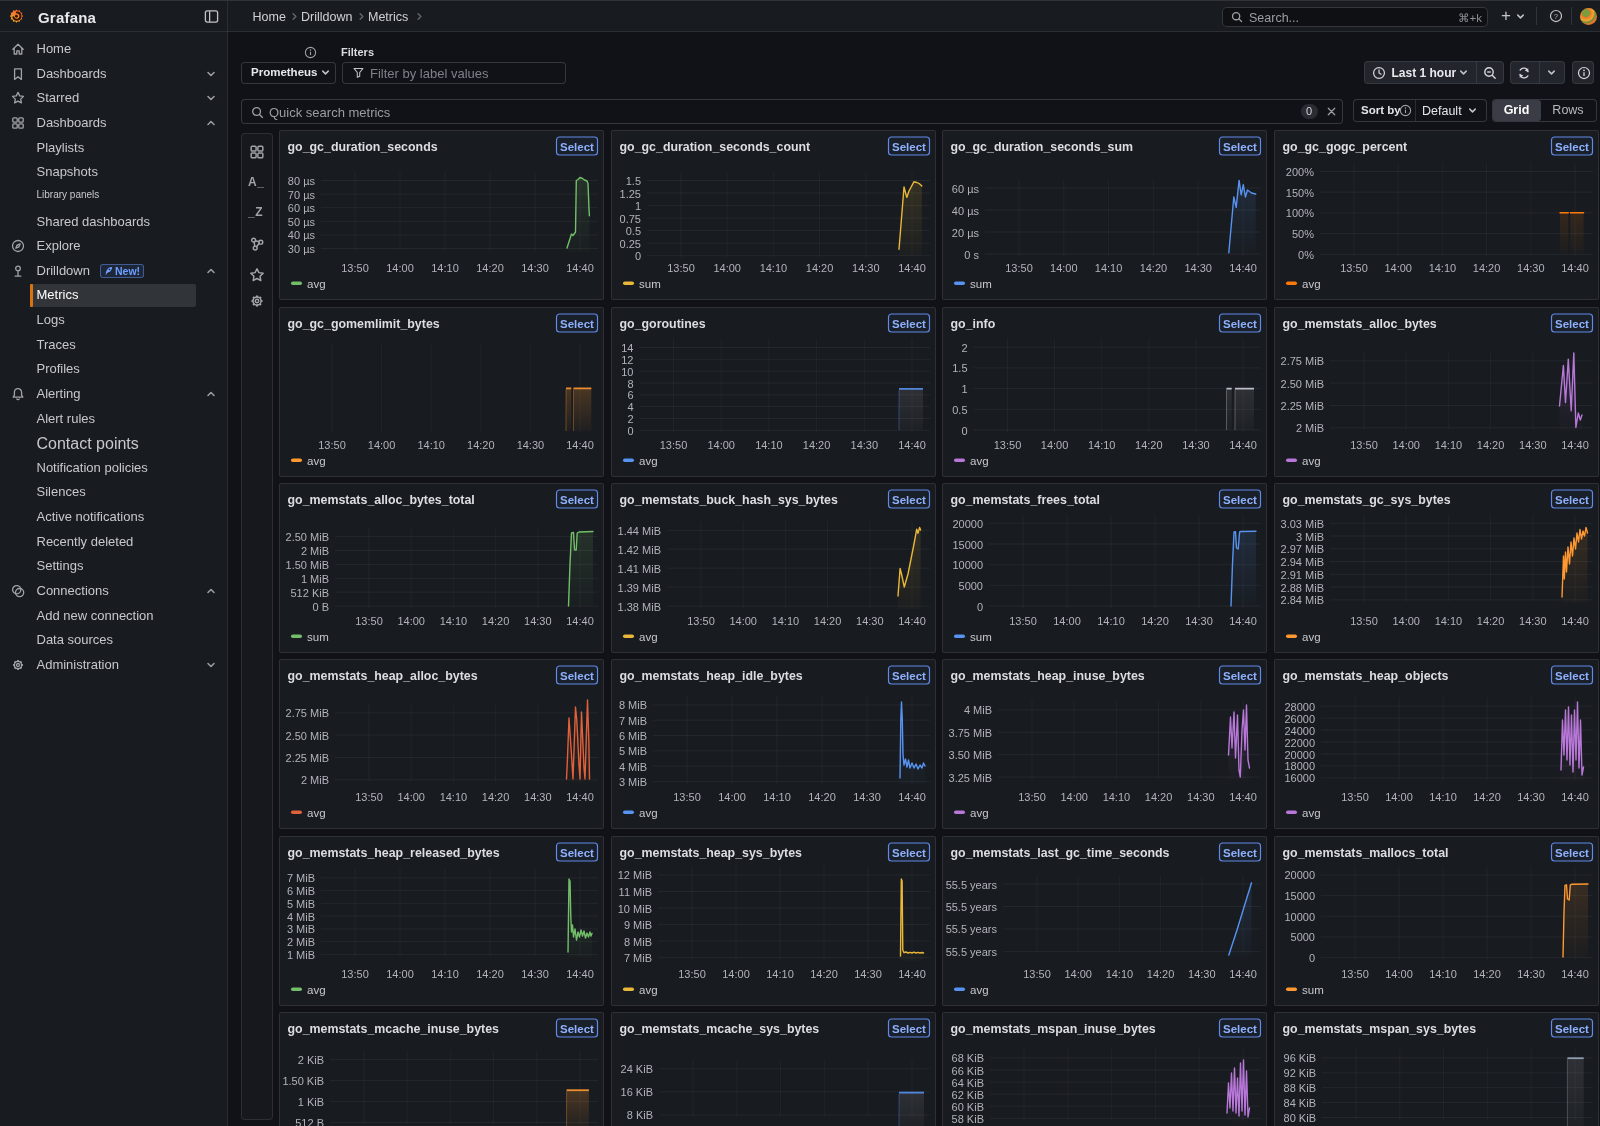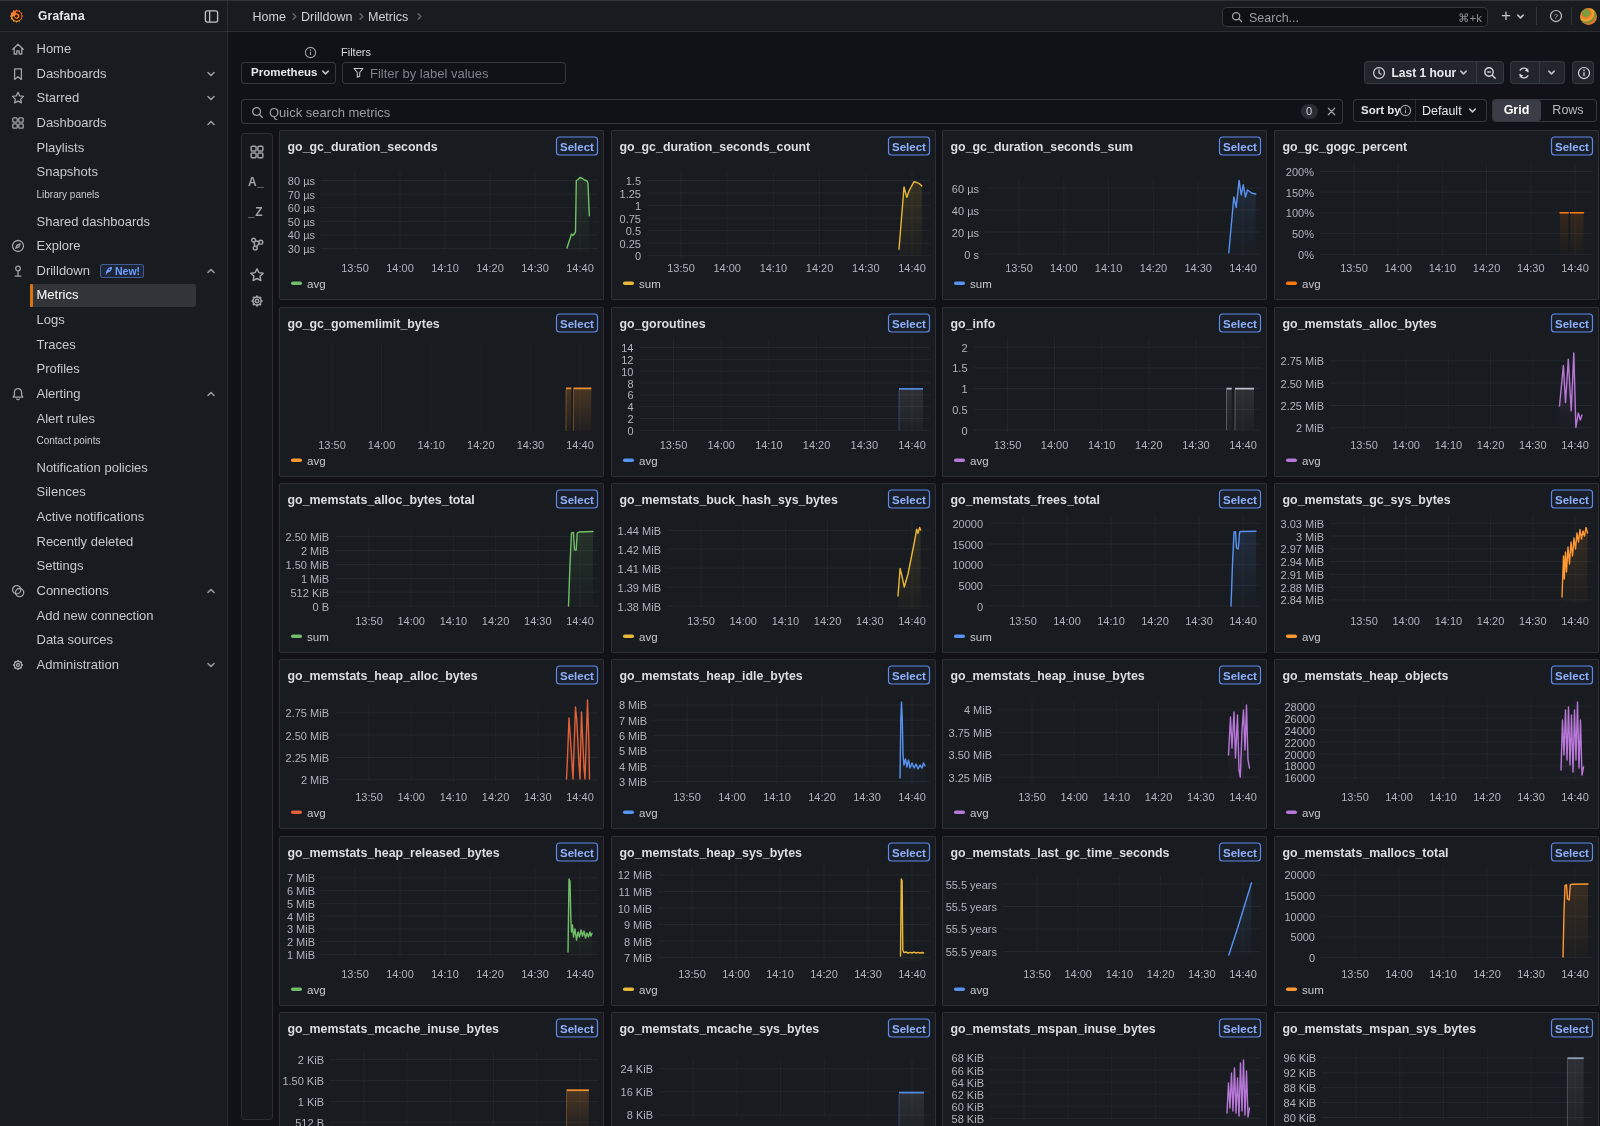--- a/index.html
+++ b/index.html
@@ -18,21 +18,21 @@
       <linearGradient id="glogo" x1="0.2" y1="1" x2="0.8" y2="0">
 <stop offset="0" stop-color="#fcb42a"></stop>
         <stop offset="0.5" stop-color="#f4802c"></stop>
         <stop offset="1" stop-color="#ef5a2b"></stop>
       </linearGradient>
     </defs>
 <path fill="url(#glogo)" d="M12,2 L14,4 L16.8,3.2 L17.4,6 L20.2,6.8 L19.4,9.4 L21.4,11.4 L19.3,13.3 L20.1,16 L17.3,16.7 L16.7,19.5 L13.9,18.7 L12,20.8 L10.1,18.7 L7.3,19.5 L6.7,16.7 L3.9,16 L4.7,13.3 L2.6,11.4 L4.6,9.4 L3.8,6.8 L6.6,6 L7.2,3.2 L10,4 Z"></path>
 <path d="M12.4,6.2 a5.2,5.2 0 1 1 -5,6.6" stroke="#2a1506" stroke-width="2.6" fill="none" stroke-linecap="round"></path>
 <circle cx="11.8" cy="11.6" r="2" fill="#2a1506"></circle>
   </svg>
-<div class="abs" style="left:38px;top:9px;font-size:12px;font-weight:bold;color:#e8e9ed;letter-spacing:0.2px;">Grafana</div>
+<div class="abs" style="left:38px;top:9px;font-size:15px;font-weight:bold;color:#e8e9ed;letter-spacing:0.2px;">Grafana</div>
 <svg class="abs" style="left:204px;top:9px;" width="15" height="15" viewBox="0 0 16 16">
 <rect x="1.5" y="2" width="13" height="12" rx="2" stroke="#c3c4cb" stroke-width="1.4" fill="none"></rect>
 <line x1="6" y1="2.4" x2="6" y2="13.6" stroke="#c3c4cb" stroke-width="1.4"></line>
   </svg>
 <div class="abs" style="left:252.6px;top:10px;font-size:12.5px;color:#d0d1d7;">Home</div>
 <div class="abs" style="left:301.0px;top:10px;font-size:12.5px;color:#d0d1d7;">Drilldown</div>
 <div class="abs" style="left:368.0px;top:10px;font-size:12.5px;color:#d0d1d7;">Metrics</div>
 <svg style="position:absolute;left:288.5px;top:10.5px;" width="11" height="11" viewBox="0 0 12 12">
     <path d="M4.5,3 L7.5,6 L4.5,9" stroke="#62656d" stroke-width="1.6" fill="none" stroke-linecap="round" stroke-linejoin="round"></path>
   </svg>
@@ -122,21 +122,21 @@
     <div style="position:absolute;left:36.5px;top:304.6px;font-size:13px;color:#c7c8ce;white-space:nowrap;">Traces</div>
     <div style="position:absolute;left:36.5px;top:329.3px;font-size:13px;color:#c7c8ce;white-space:nowrap;">Profiles</div>
     <div style="position:absolute;left:10px;top:353.9px;width:16px;height:16px;"><svg width="16" height="16" viewBox="0 0 16 16">
         <path d="M8,2.6 C5.8,2.6 4.4,4.3 4.4,6.5 V9.2 L3.2,11.2 H12.8 L11.6,9.2 V6.5 C11.6,4.3 10.2,2.6 8,2.6 Z M6.8,13 a1.3,1.1 0 0 0 2.4,0" stroke="#a1a3ab" stroke-width="1.3" fill="none" stroke-linecap="round" stroke-linejoin="round"></path>
       </svg></div>
     <div style="position:absolute;left:36.5px;top:353.9px;font-size:13px;color:#c7c8ce;white-space:nowrap;">Alerting</div>
     <svg style="position:absolute;left:205.0px;top:355.9px;" width="12" height="12" viewBox="0 0 12 12">
       <path d="M3,7.5 L6,4.5 L9,7.5" stroke="#9a9ba2" stroke-width="1.6" fill="none" stroke-linecap="round" stroke-linejoin="round"></path>
     </svg>
     <div style="position:absolute;left:36.5px;top:378.5px;font-size:13px;color:#c7c8ce;white-space:nowrap;">Alert rules</div>
-    <div style="position:absolute;left:36.5px;top:403.1px;font-size:10px;color:#c7c8ce;white-space:nowrap;">Contact points</div>
+    <div style="position:absolute;left:36.5px;top:403.1px;font-size:16px;color:#c7c8ce;white-space:nowrap;">Contact points</div>
     <div style="position:absolute;left:36.5px;top:427.7px;font-size:13px;color:#c7c8ce;white-space:nowrap;">Notification policies</div>
     <div style="position:absolute;left:36.5px;top:452.4px;font-size:13px;color:#c7c8ce;white-space:nowrap;">Silences</div>
     <div style="position:absolute;left:36.5px;top:477.0px;font-size:13px;color:#c7c8ce;white-space:nowrap;">Active notifications</div>
     <div style="position:absolute;left:36.5px;top:501.6px;font-size:13px;color:#c7c8ce;white-space:nowrap;">Recently deleted</div>
     <div style="position:absolute;left:36.5px;top:526.2px;font-size:13px;color:#c7c8ce;white-space:nowrap;">Settings</div>
     <div style="position:absolute;left:10px;top:550.8px;width:16px;height:16px;"><svg width="16" height="16" viewBox="0 0 16 16">
         <circle cx="6.7" cy="6.7" r="4.1" stroke="#a1a3ab" stroke-width="1.3" fill="none" stroke-linecap="round" stroke-linejoin="round"></circle>
         <circle cx="9.6" cy="9.6" r="4.1" stroke="#a1a3ab" stroke-width="1.3" fill="none" stroke-linecap="round" stroke-linejoin="round"></circle>
       </svg></div>
     <div style="position:absolute;left:36.5px;top:550.8px;font-size:13px;color:#c7c8ce;white-space:nowrap;">Connections</div>
@@ -154,21 +154,21 @@
     <svg style="position:absolute;left:205.0px;top:626.7px;" width="12" height="12" viewBox="0 0 12 12">
       <path d="M3,4.5 L6,7.5 L9,4.5" stroke="#9a9ba2" stroke-width="1.6" fill="none" stroke-linecap="round" stroke-linejoin="round"></path>
     </svg>
   </div>
 <div class="abs" style="left:241px;top:64px;font-size:11px;font-weight:bold;color:#dadbe0;">Data source</div>
 <svg class="abs" style="left:304px;top:45.5px;" width="13" height="13" viewBox="0 0 16 16">
 <circle cx="8" cy="8" r="6.3" stroke="#9ea0a8" stroke-width="1.3" fill="none"></circle>
 <line x1="8" y1="7" x2="8" y2="11.2" stroke="#9ea0a8" stroke-width="1.4"></line>
     <circle cx="8" cy="4.8" r="0.9" fill="#9ea0a8"></circle>
   </svg>
-<div class="abs" style="left:341px;top:46px;font-size:11px;font-weight:normal;color:#dadbe0;">Filters</div>
+<div class="abs" style="left:341px;top:46px;font-size:11px;font-weight:bold;color:#dadbe0;">Filters</div>
 <div class="ibx" style="left:241px;top:61.5px;width:95px;height:22.5px;background:#111217;"></div>
 <div class="abs" style="left:251px;top:66px;font-size:11.5px;font-weight:bold;color:#e6e7eb;">Prometheus</div>
 <svg style="position:absolute;left:320.0px;top:67.0px;" width="11" height="11" viewBox="0 0 12 12">
     <path d="M3,4.5 L6,7.5 L9,4.5" stroke="#c3c4cb" stroke-width="1.6" fill="none" stroke-linecap="round" stroke-linejoin="round"></path>
   </svg>
 <div class="ibx" style="left:342px;top:61.5px;width:224px;height:22.5px;background:#111217;"></div>
 <svg class="abs" style="left:352px;top:66px;" width="13" height="13" viewBox="0 0 16 16">
 <path d="M2.5,3 H13.5 L9.5,8 V12.5 L6.5,13.8 V8 Z" stroke="#c3c4cb" stroke-width="1.3" fill="none" stroke-linejoin="round"></path>
   </svg>
 <div class="abs" style="left:370px;top:65.5px;font-size:13px;color:#7e818a;">Filter by label values</div>

